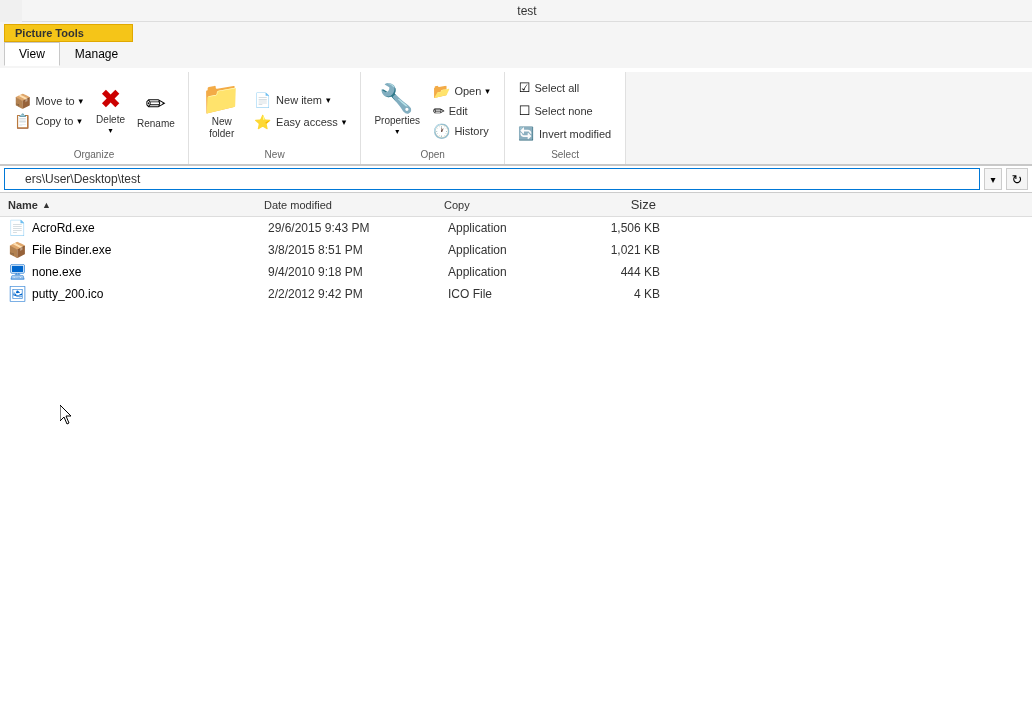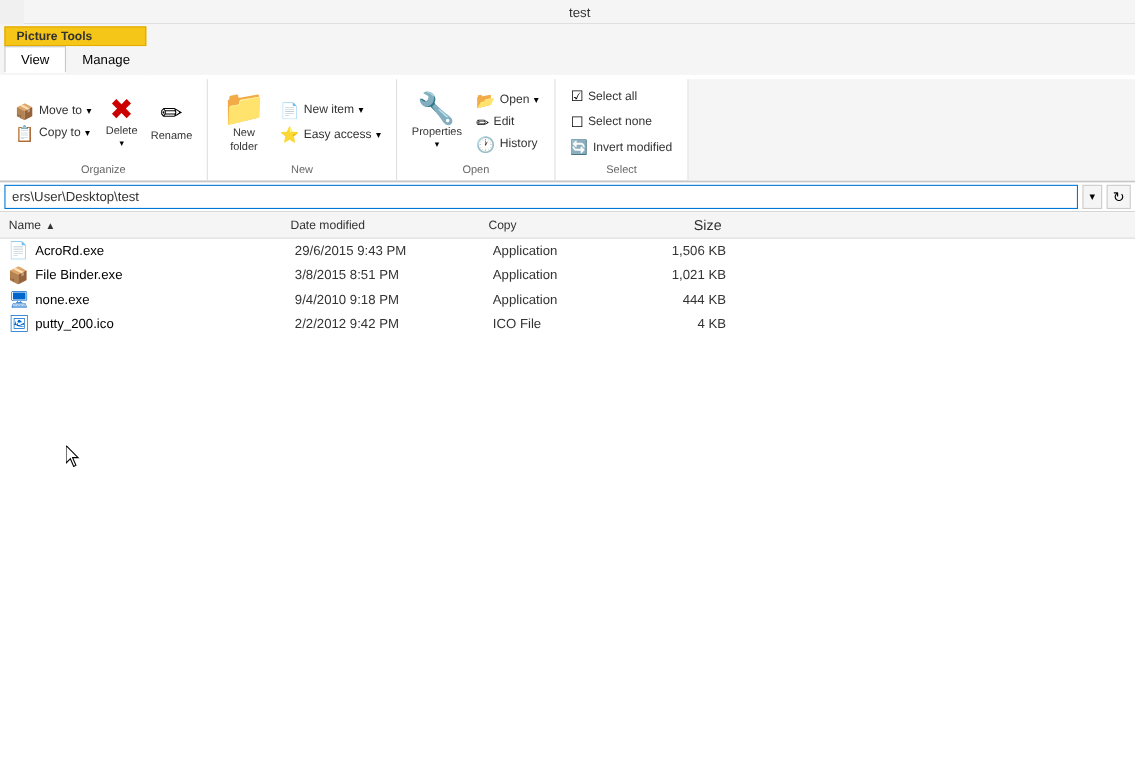--- a/index.html
+++ b/index.html
@@ -100,21 +100,21 @@
       display: flex;
       align-items: center;
       background: #fff;
       border-bottom: 1px solid #ccc;
       padding: 2px 4px;
       gap: 4px;
     }
     .address-input {
       flex: 1;
       border: 1px solid #0078d7;
-      padding: 2px 6px;
+      padding: 2px 20px;
       font-size: 12px;
       height: 22px;
       color: #333;
       outline: none;
     }
     .address-dropdown {
       width: 18px;
       height: 22px;
       border: 1px solid #ccc;
       background: #f5f5f5;
@@ -151,21 +151,21 @@
       overflow-y: auto;
     }
     .file-list-header {
       display: flex;
       align-items: center;
       border-bottom: 1px solid #ddd;
       background: #f5f5f5;
       height: 24px;
       padding-left: 4px;
     }
-    .col-name { width: 260px; font-size: 11px; font-weight: normal; color: #333; padding-left: 4px; display: flex; align-items: center; gap: 4px; cursor: pointer; }
+    .col-name { width: 260px; font-size: 11px; font-weight: bold; color: #333; padding-left: 4px; display: flex; align-items: center; gap: 4px; cursor: pointer; }
     .col-date { width: 180px; font-size: 11px; color: #333; }
     .col-type { width: 120px; font-size: 11px; color: #333; }
     .col-size { width: 100px; font-size: 13px; color: #333; text-align: right; padding-right: 8px; }
     .sort-arrow { font-size: 9px; }
 
     .file-row {
       display: flex;
       align-items: center;
       height: 22px;
       padding-left: 8px;

